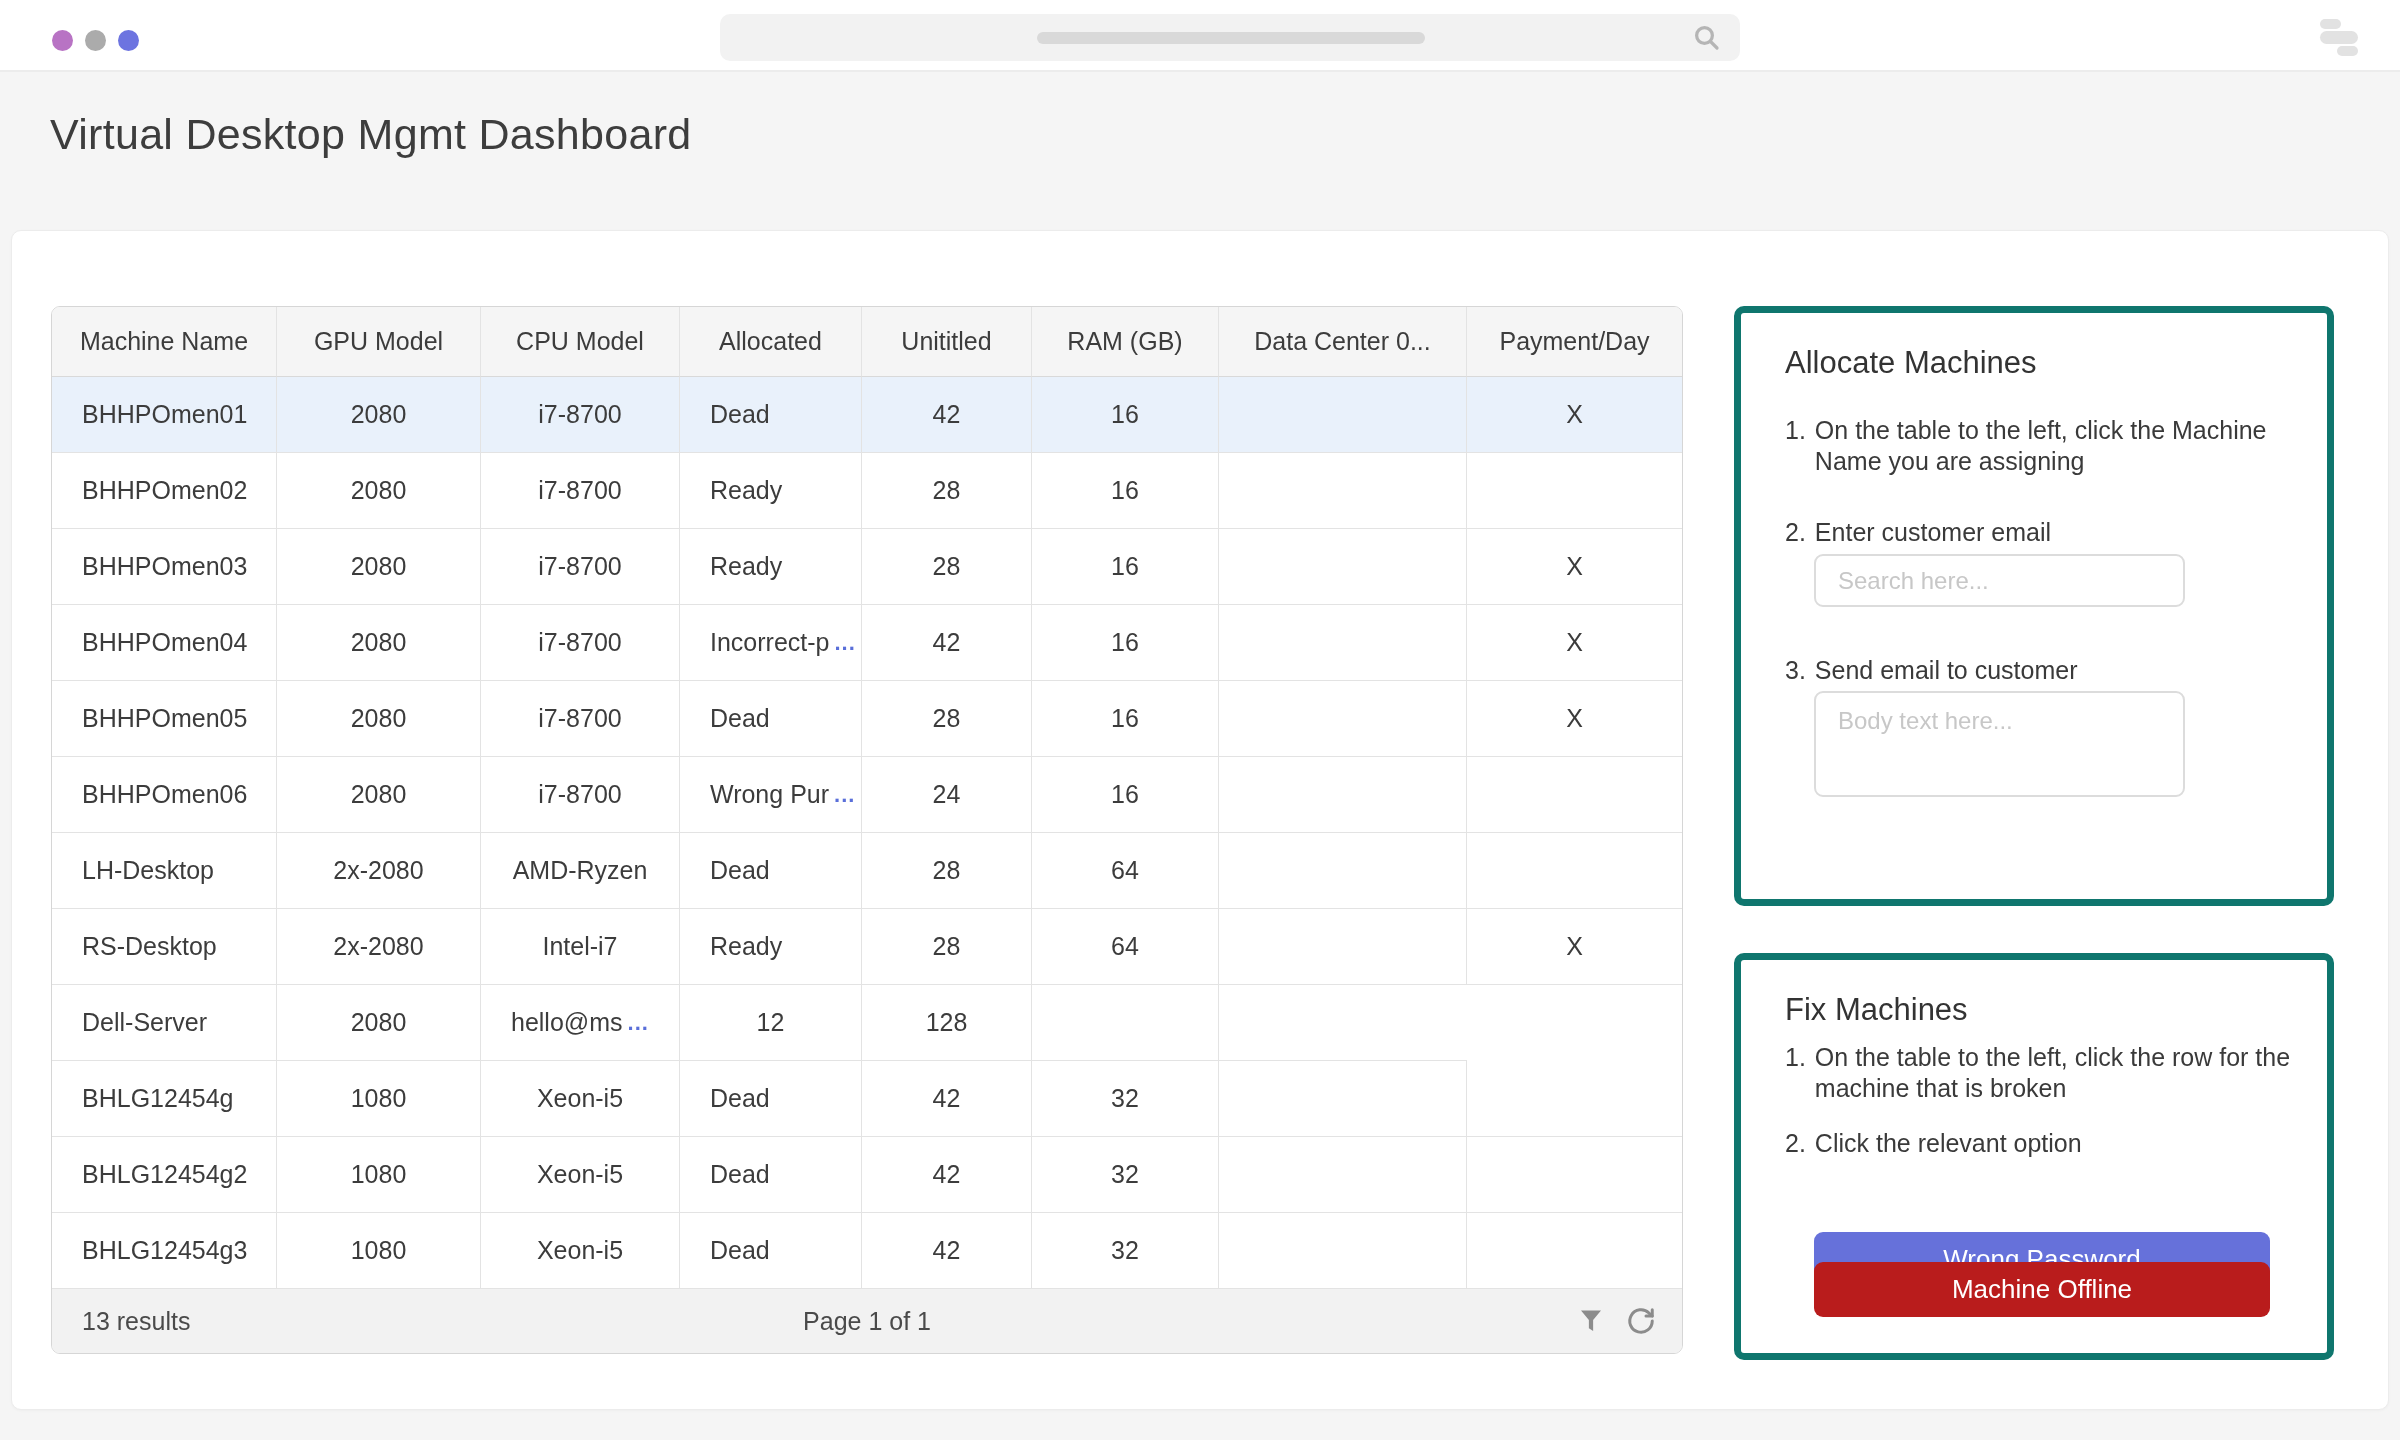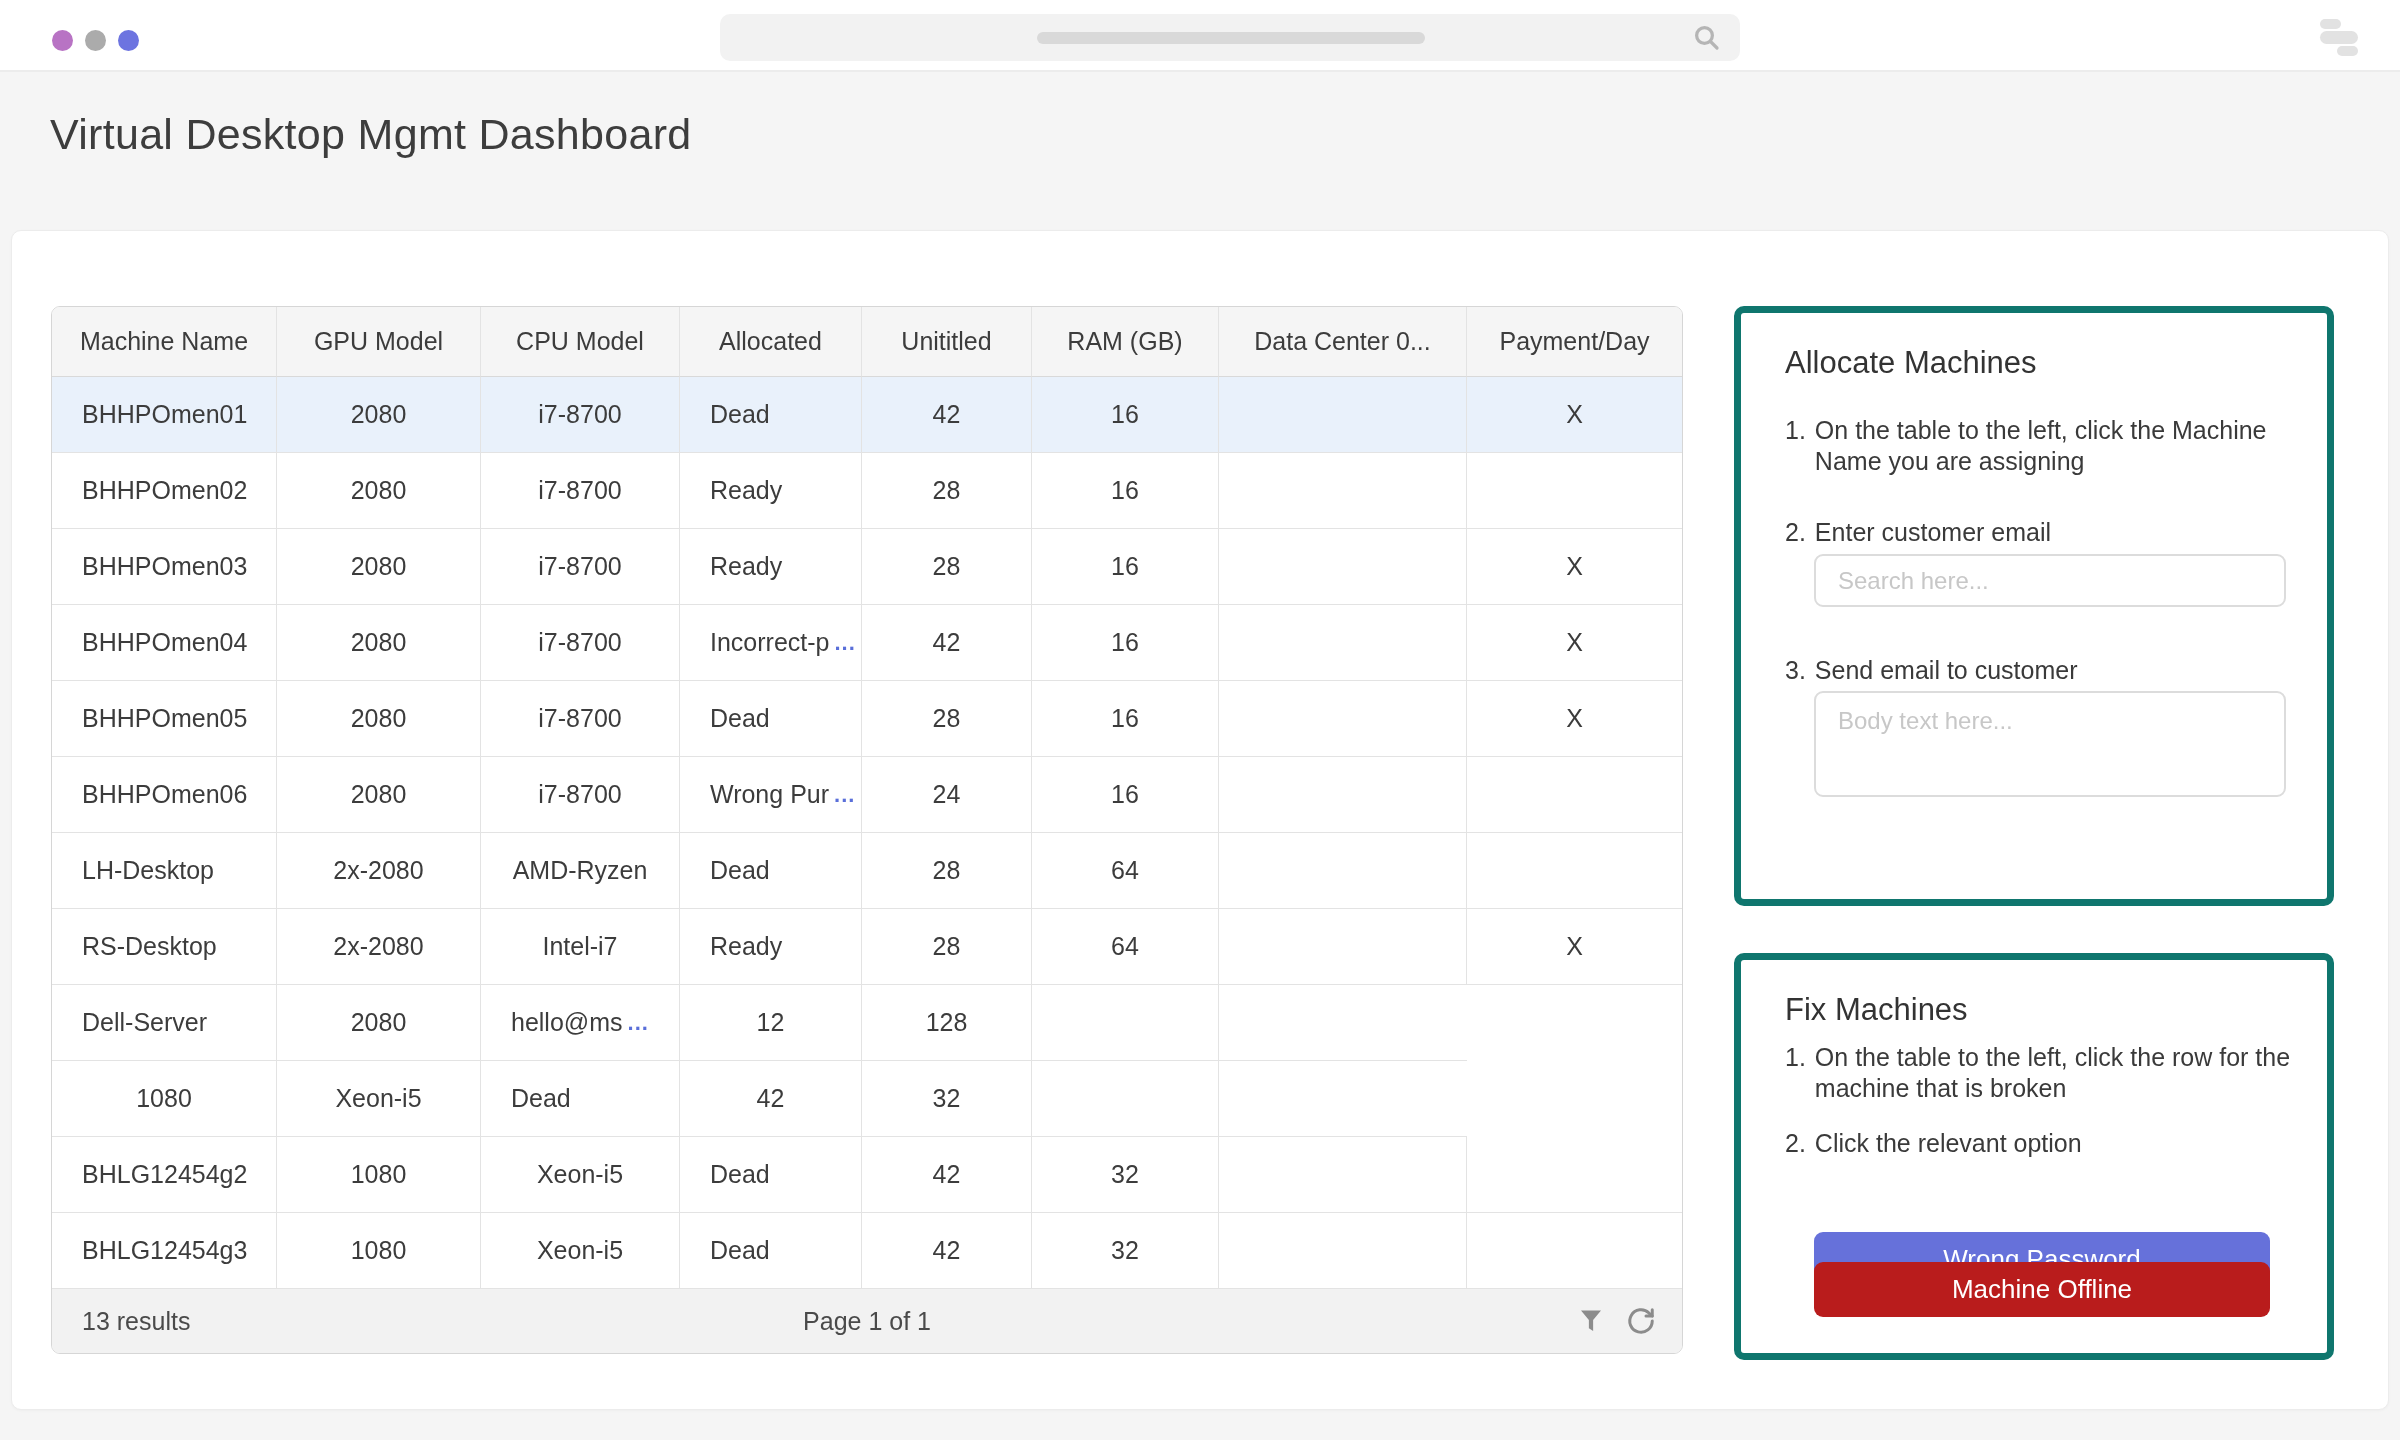--- a/index.html
+++ b/index.html
@@ -75,21 +75,21 @@
   .panel {
     position: absolute; left: 1722px; width: 600px;
     background: #fff; border: 7px solid #0f766e; border-radius: 10px;
   }
   .panel.allocate { top: 75px; height: 600px; }
   .panel.fix { top: 722px; height: 407px; }
   .panel-title { position: absolute; left: 44px; top: 32px; font-size: 31px; font-weight: 500; color: #333; }
   .step { position: absolute; left: 44px; display: flex; gap: 9px; font-size: 25px; color: #3a3a3a; line-height: 1.22; }
   .step .txt { max-width: 505px; }
   .field {
-    position: absolute; left: 73px; width: 472px;
+    position: absolute; left: 73px; width: 371px;
     border: 2px solid #dcdcdc; border-radius: 9px; background: #fff;
     font-family: "Liberation Sans", "DejaVu Sans", sans-serif;
     font-size: 24px; color: #ec4899; padding: 0 22px; outline: none;
   }
   .field::placeholder { color: #c7c7c7; }
   input.field { height: 53px; }
   textarea.field { height: 106px; padding-top: 14px; resize: none; }
   .btn {
     position: absolute; left: 73px; width: 456px; height: 55px;
     border: none; border-radius: 9px; color: #ffffff;
@@ -234,20 +234,21 @@
         <div class="trow tbody-row">
           <div class="cell left">Dell-Server</div>
           <div class="cell">2080</div>
           <div class="cell left">hello@ms<span class="ellip">...</span></div>
           <div class="cell">12</div>
           <div class="cell">128</div>
           <div class="cell"></div>
           <div class="cell"></div>
         </div>
         <div class="trow tbody-row">
+          <div class="cell left">BHLG12454g</div>
           <div class="cell">1080</div>
           <div class="cell">Xeon-i5</div>
           <div class="cell left">Dead</div>
           <div class="cell">42</div>
           <div class="cell">32</div>
           <div class="cell"></div>
           <div class="cell"></div>
         </div>
         <div class="trow tbody-row">
           <div class="cell left">BHLG12454g2</div>

